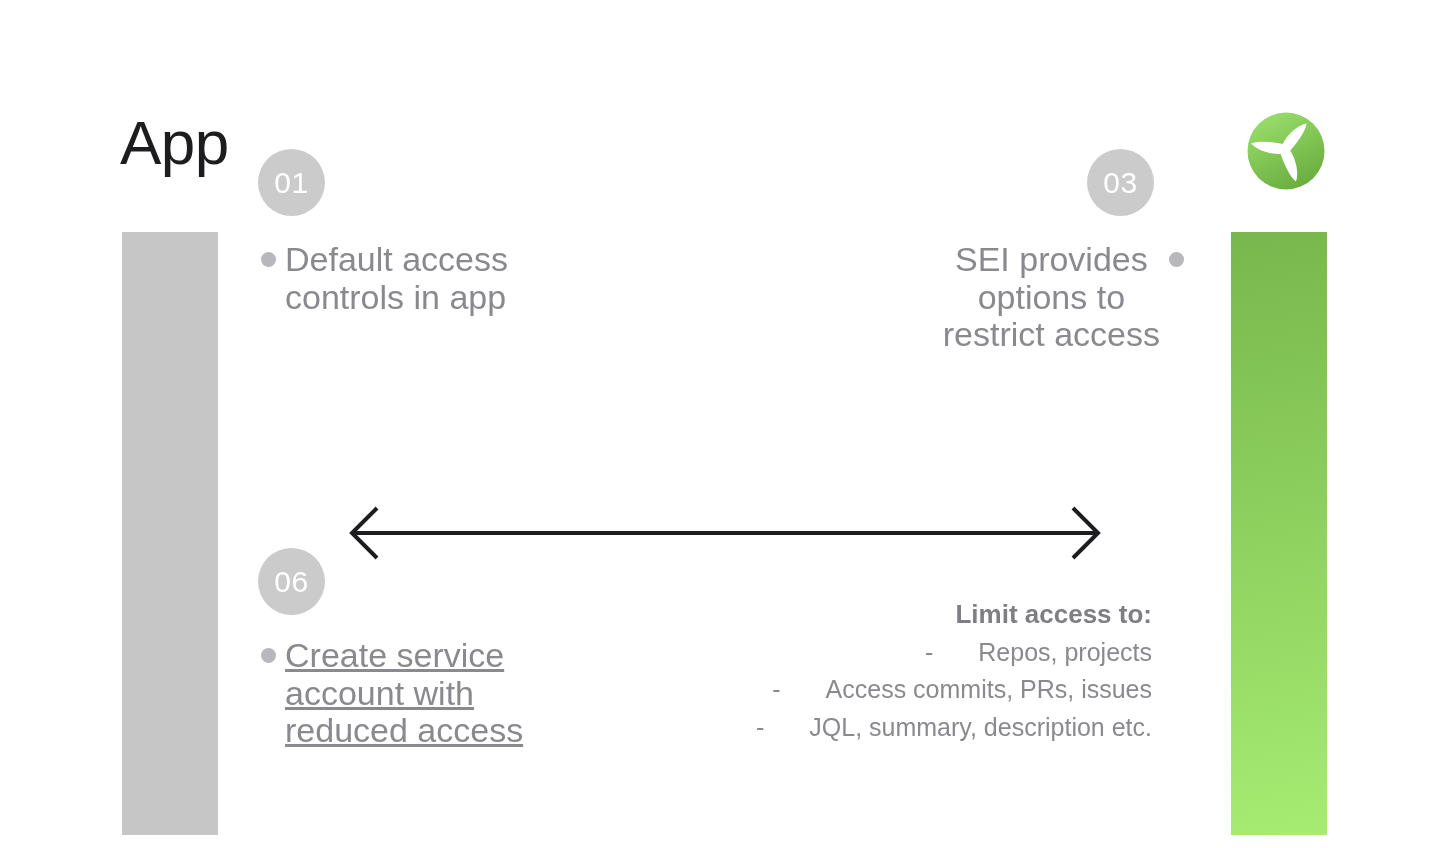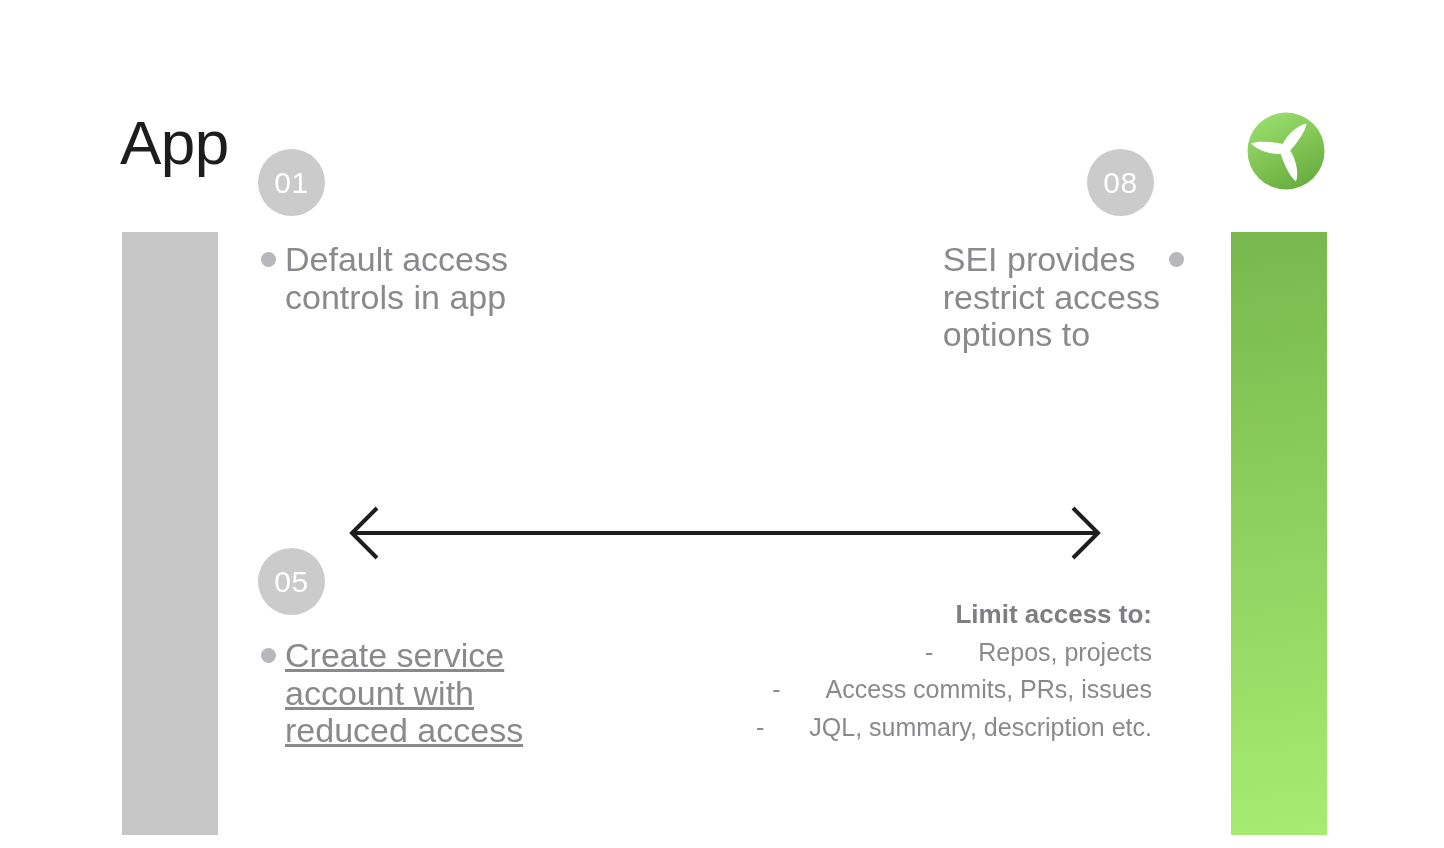--- a/index.html
+++ b/index.html
@@ -75,21 +75,21 @@
     width: 15px;
     height: 15px;
     border-radius: 50%;
     background: var(--dot-gray, #b8b8bc);
     margin-top: 11px;
     flex: 0 0 auto;
   }
   .note-01 { left: 261px; top: 241px; }
   .note-02 { left: 261px; top: 637px; text-decoration: underline; }
   .note-03 { top: 241px; right: 260px; }
-  .note-03 .lines { text-align: left; margin-left: 12px; }
+  .note-03 .lines { text-align: center; margin-left: 12px; }
   .arrow-svg {
     position: absolute;
     left: 346px;
     top: 501px;
   }
   .limit {
     position: absolute;
     top: 596px;
     right: 292px;
     font-size: 25px;
@@ -133,24 +133,24 @@
       <path d="M 2,-5 C 14,-8.5 28,-6.5 34,-1.5 C 28,3 12,5 2,5 C 0,2 0,-2 2,-5 Z" transform="rotate(-47)"></path>
       <path d="M 2,-5 C 14,-8.5 28,-6.5 34,-1.5 C 28,3 12,5 2,5 C 0,2 0,-2 2,-5 Z" transform="rotate(73)"></path>
       <path d="M 2,-5 C 14,-8.5 28,-6.5 34,-1.5 C 28,3 12,5 2,5 C 0,2 0,-2 2,-5 Z" transform="rotate(193)"></path>
     </g>
   </svg>
 
   <div class="badge badge-01">
     <span>01</span>
   </div>
   <div class="badge badge-02">
-    <span>05</span>
+    <span>06</span>
   </div>
   <div class="badge badge-03">
-    <span>08</span>
+    <span>03</span>
   </div>
 
   <div class="note note-01">
     <span class="dot"></span>
     <div class="lines">
       <div>Default access</div>
       <div>controls in app</div>
     </div>
   </div>
 
@@ -159,22 +159,22 @@
     <div class="lines">
       <div>Create service</div>
       <div>account with</div>
       <div>reduced access</div>
     </div>
   </div>
 
   <div class="note note-03">
     <div class="lines">
       <div>SEI provides</div>
+      <div>options to</div>
       <div>restrict access</div>
-      <div>options to</div>
     </div>
     <span class="dot"></span>
   </div>
 
   <svg class="arrow-svg" width="760" height="64" viewBox="0 0 760 64" xmlns="http://www.w3.org/2000/svg">
     <g stroke="#1d1d1f" stroke-width="4" fill="none">
       <line x1="6" y1="32" x2="752" y2="32"></line>
       <polyline points="31,7 6,32 31,57"></polyline>
       <polyline points="727,7 752,32 727,57"></polyline>
     </g>

